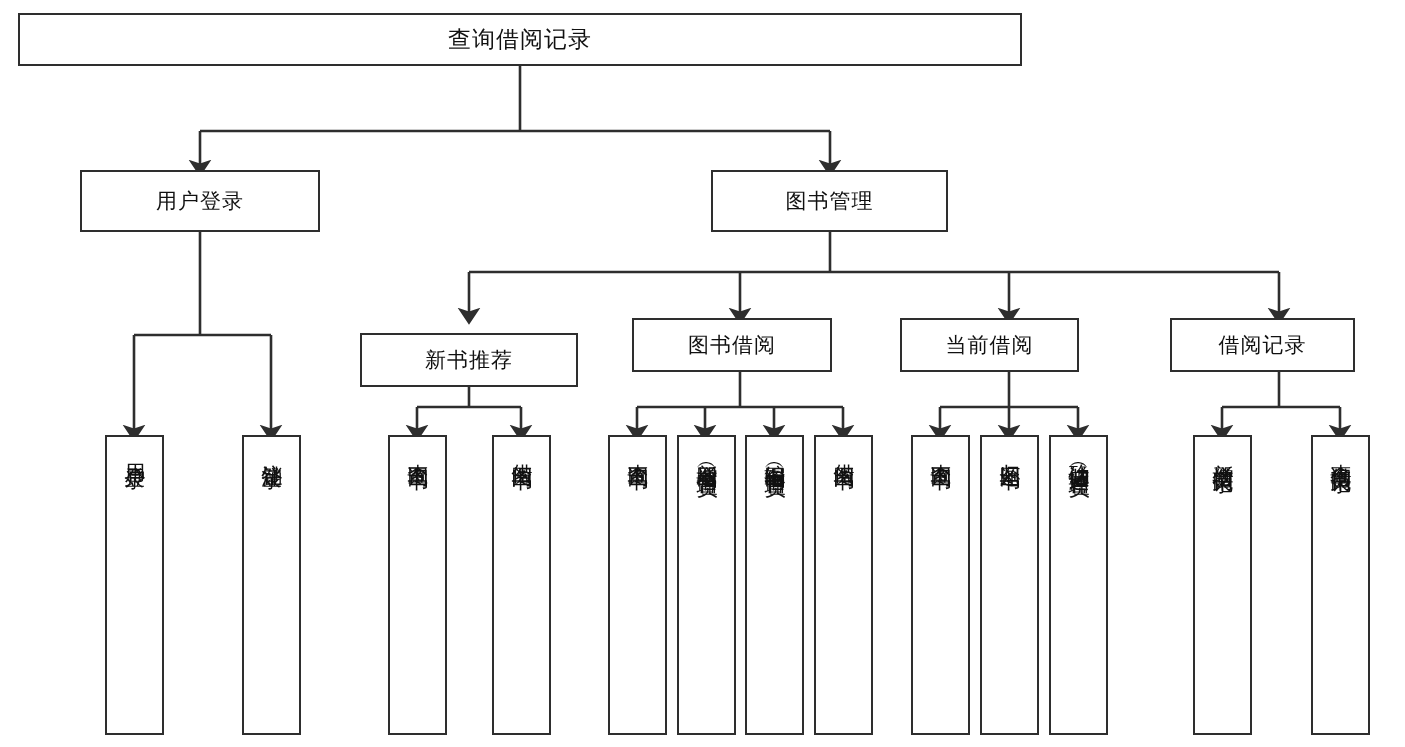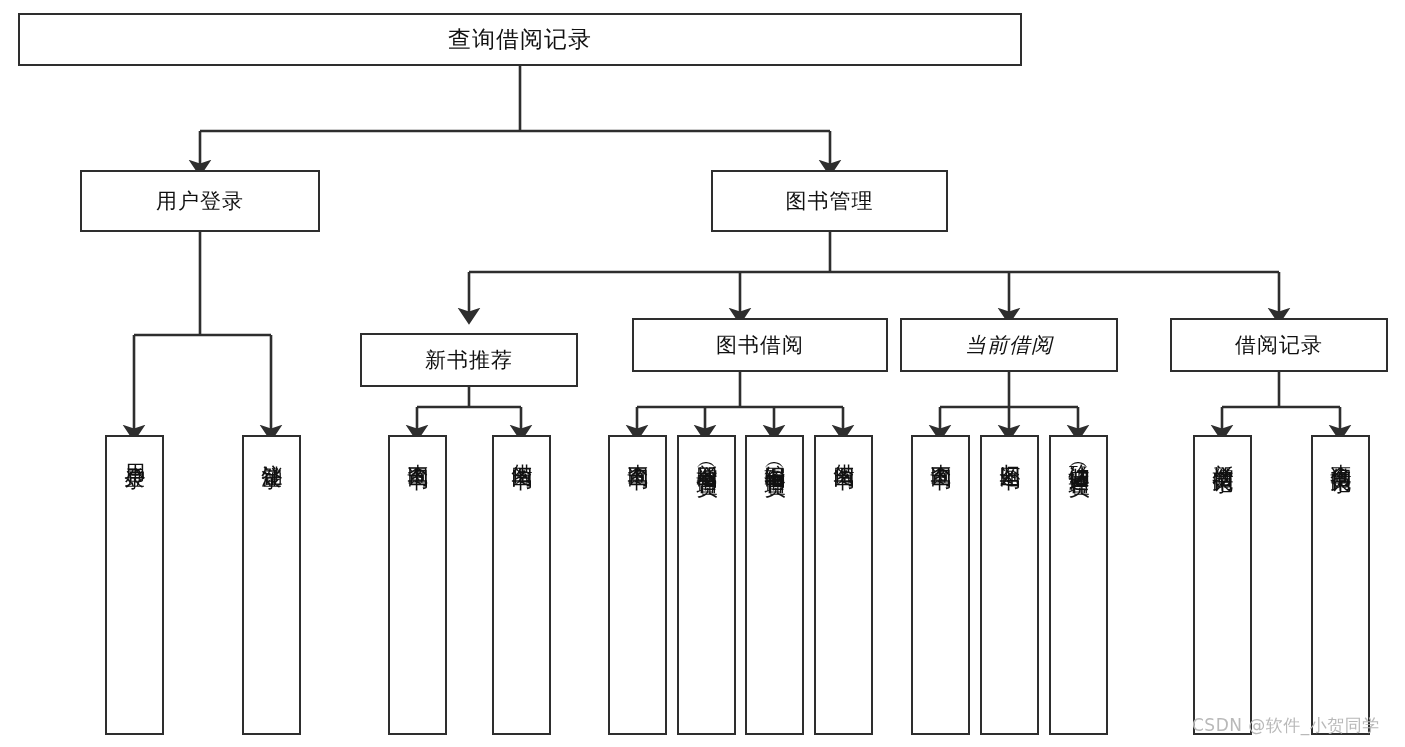--- a/index.html
+++ b/index.html
@@ -142,27 +142,27 @@
   <div class="node lvl2" style="left:80px; top:170px; width:240px; height:62px;">
     <span class="htext">用户登录</span>
   </div>
   <div class="node lvl2" style="left:711px; top:170px; width:237px; height:62px;text-align:center;">
     <span class="htext">图书管理</span>
   </div>
 
   <div class="node lvl3" style="left:360px; top:333px; width:218px; height:54px;">
     <span class="htext">新书推荐</span>
   </div>
-  <div class="node lvl3" style="left:632px; top:318px; width:256px; height:54px;">
+  <div class="node lvl3" style="left:632px; top:318px; width:200px; height:54px;">
     <span class="htext">图书借阅</span>
   </div>
-  <div class="node lvl3" style="left:900px; top:318px; width:218px; height:54px;font-style:italic;">
+  <div class="node lvl3" style="left:900px; top:318px; width:179px; height:54px;">
     <span class="htext">当前借阅</span>
   </div>
-  <div class="node lvl3" style="left:1170px; top:318px; width:218px; height:54px;">
+  <div class="node lvl3" style="left:1170px; top:318px; width:185px; height:54px;">
     <span class="htext">借阅记录</span>
   </div>
 
   <div class="node leaf" style="left:105px; top:435px; width:59px; height:300px;">
     <span class="vtext">用户登录</span>
   </div>
   <div class="node leaf" style="left:242px; top:435px; width:59px; height:300px;">
     <span class="vtext">注销登录</span>
   </div>
 
@@ -196,15 +196,14 @@
     <span class="vtext">确认归还（管理员）</span>
   </div>
 
   <div class="node leaf" style="left:1193px; top:435px; width:59px; height:300px;">
     <span class="vtext">新增借阅记录</span>
   </div>
   <div class="node leaf" style="left:1311px; top:435px; width:59px; height:300px;">
     <span class="vtext">查询借阅记录</span>
   </div>
 
-  <div id="watermark">CSDN @软件_小贺同学</div>
 
 </div>
 
 </body></html>

